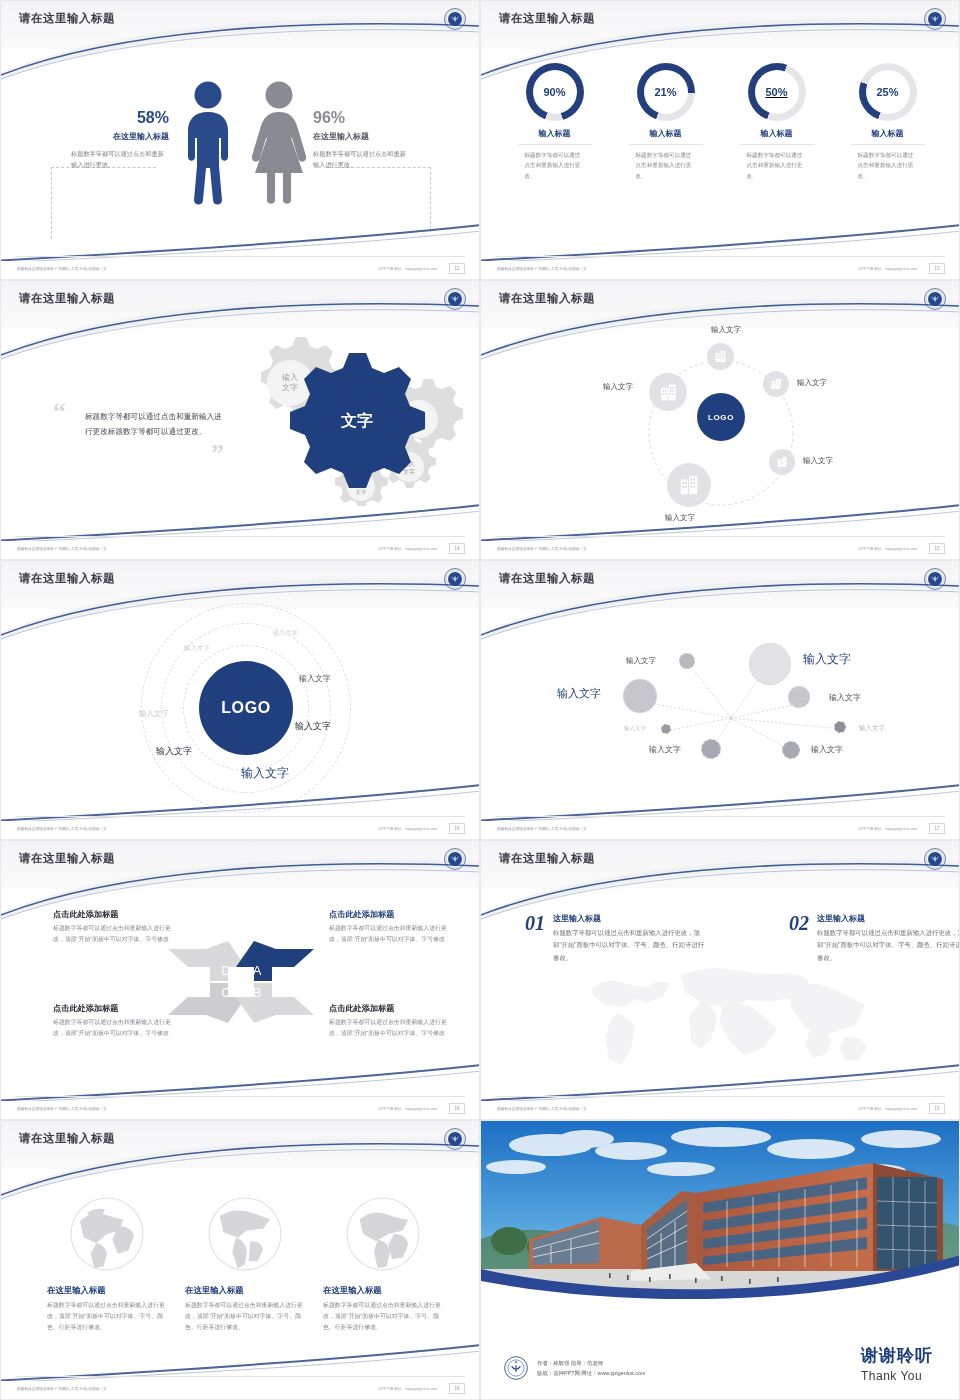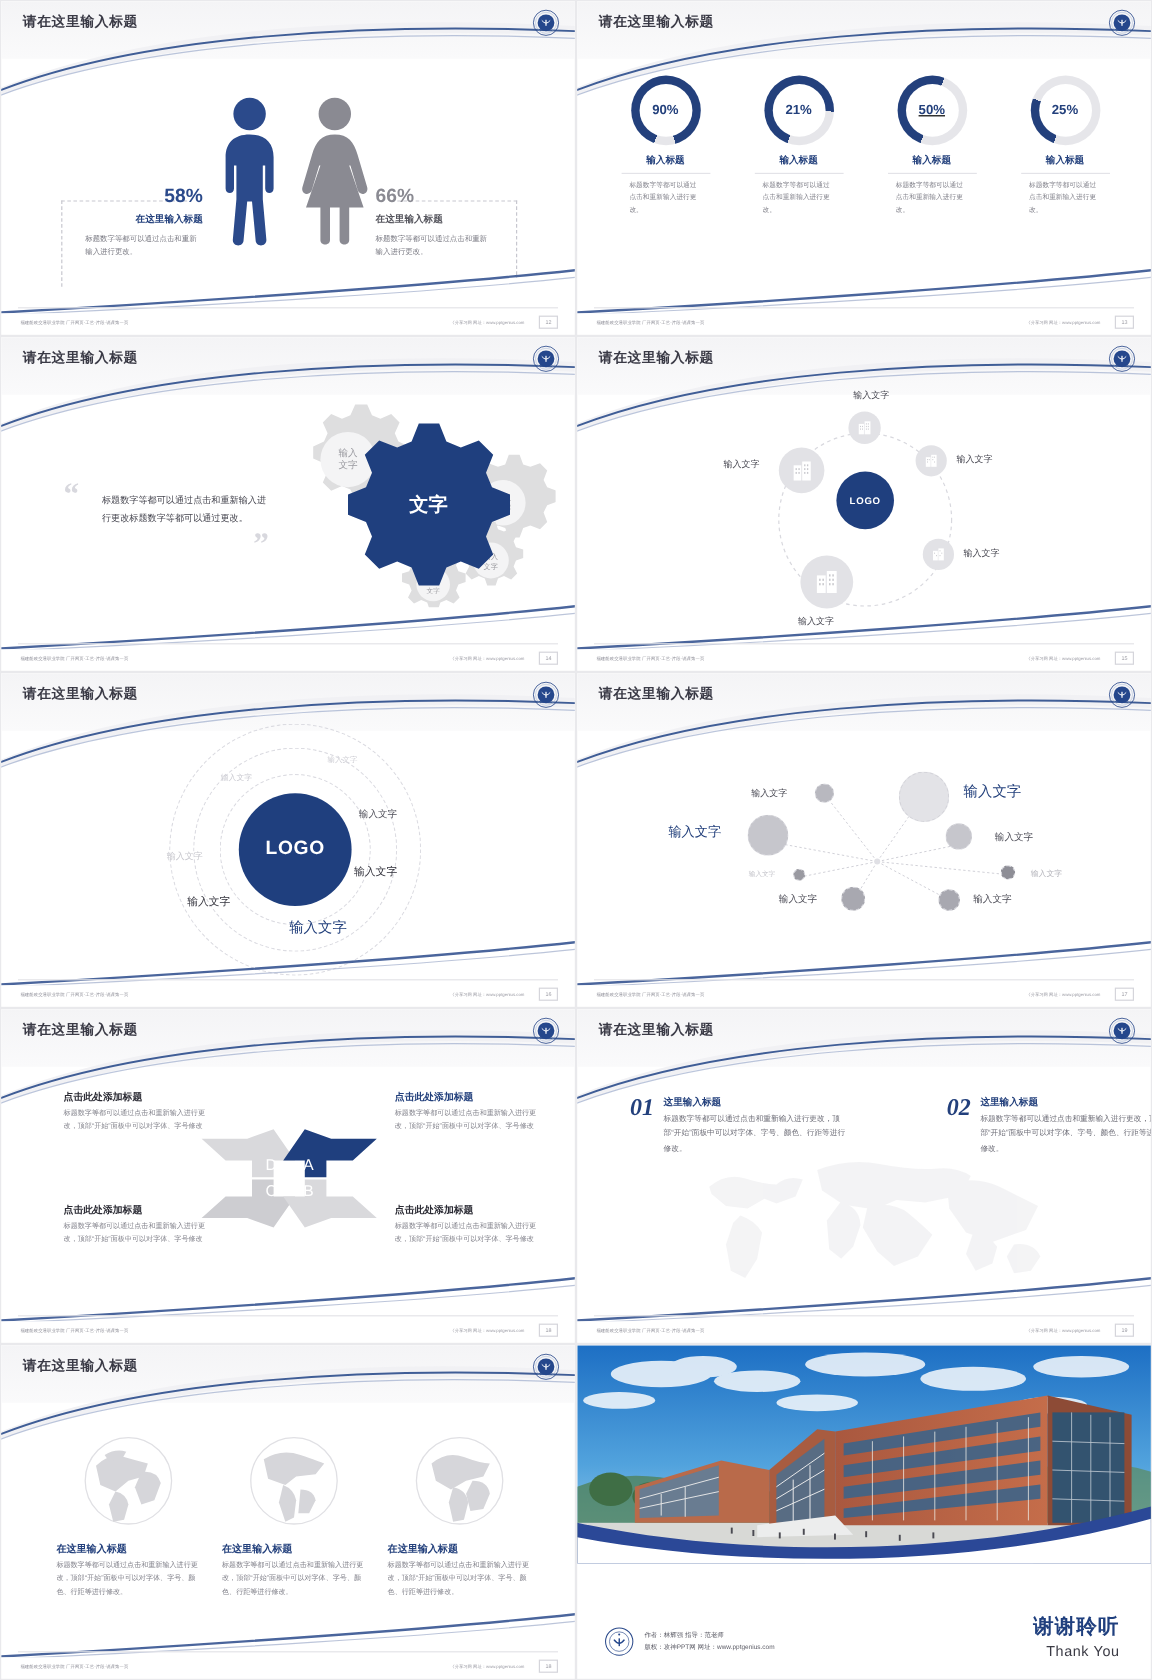--- a/index.html
+++ b/index.html
@@ -20,21 +20,21 @@
   .seal { position:absolute; right:12px; top:6px; width:24px; height:24px; }
   .footer-line { position:absolute; left:14px; right:14px; bottom:22px; height:1px; background:#e4e4e8; }
   .foot-left { position:absolute; left:16px; bottom:8px; font-size:3.6px; color:#8b8b95; letter-spacing:.1px; white-space:nowrap; }
   .foot-right { position:absolute; right:42px; bottom:8px; font-size:3.6px; color:#9a9aa3; white-space:nowrap; }
   .pagenum { position:absolute; right:14px; bottom:5px; width:16px; height:11px; border:1px solid #d5d5db; font-size:4.5px; color:#9a9aa3; display:flex; align-items:center; justify-content:center; }
 
   .btm-curve { position:absolute; left:0; bottom:18px; width:480px; height:40px; overflow:hidden; }
 
   
   .s1-wrap { position:absolute; left:0; top:58px; width:480px; height:180px; }
-  .pct { font-size:16px; font-weight:bold;margin-top:46px; }
+  .pct { font-size:16px; font-weight:bold; }
   .pct-blue { color:#2b4a8b; }
   .pct-gray { color:#8a8a92; }
   .sub-blue { font-size:8px; font-weight:bold; color:#23407c; }
   .sub-gray { font-size:8px; font-weight:bold; color:#55555d; }
   .body-s { font-size:6.2px; color:#7b7b84; line-height:1.75; }
   .dashbox-l { position:absolute; left:50px; top:108px; width:105px; height:72px; border-left:1px dashed #c7c7cf; border-top:1px dashed #c7c7cf; border-bottom:0; }
   .dashbox-r { position:absolute; right:50px; top:108px; width:105px; height:72px; border-right:1px dashed #c7c7cf; border-top:1px dashed #c7c7cf; }
 
   
   .donuts { position:absolute; left:0; top:62px; width:480px; display:flex; justify-content:space-around; padding:0 18px; }
@@ -118,21 +118,21 @@
         <circle cx="29" cy="16" r="13.5" fill="#2b4a8b"></circle>
         <path d="M29 33 c-13 0 -20 7 -20 19 l0 26 c0 5 7 5 7 0 l0 -19 2 0 0 28 -3 34 c0 6 9 6 9 0 l3 -32 4 0 3 32 c0 6 9 6 9 0 l-3 -34 0 -28 2 0 0 19 c0 5 7 5 7 0 l0 -26 c0 -12 -7 -19 -20 -19 z" fill="#2b4a8b"></path>
       </svg>
 
       <svg style="position:absolute;left:248px;top:20px;" width="60" height="128" viewBox="0 0 60 128">
         <circle cx="30" cy="16" r="13.5" fill="#8a8a92"></circle>
         <path d="M30 33 c-11 0 -16 6 -19 17 l-8 27 c-1.5 6 6.5 8 8 2 l6 -20 1 0 -12 35 12 0 0 27 c0 5 8 5 8 0 l0 -27 8 0 0 27 c0 5 8 5 8 0 l0 -27 12 0 -12 -35 1 0 6 20 c1.5 6 9.5 4 8 -2 l-8 -27 c-3 -11 -8 -17 -19 -17 z" fill="#8a8a92"></path>
       </svg>
 
       <div style="position:absolute;right:58px;top:50px;width:110px;text-align:left;">
-        <div class="pct pct-gray">66%</div>
+        <div class="pct pct-gray">96%</div>
         <div class="sub-gray" style="margin-top:4px;">在这里输入标题</div>
         <div class="body-s" style="margin-top:7px;padding-right:12px;">标题数字等都可以通过点击和重新输入进行更改。</div>
       </div>
     </div>
 
     <svg class="btm-curve" viewBox="0 0 480 40">
       <path d="M480,6 C380,16 180,30 0,40 L0,40 L480,40 Z" fill="#fff"></path>
       <path d="M480,4 C370,16 170,30 -10,40" stroke="#4a659c" stroke-width="2" fill="none"></path>
       <path d="M480,10 C370,22 170,34 -10,42" stroke="#9fadcb" stroke-width="1" fill="none" opacity=".7"></path>
     </svg>
@@ -787,19 +787,19 @@
         <path d="M16 21 q8 11 16 0" stroke="#25478c" stroke-width="2.4" fill="none"></path>
         <rect x="23" y="19" width="2.2" height="12" fill="#25478c"></rect>
         <circle cx="24" cy="13" r="1.6" fill="#25478c"></circle>
       </svg>
       <div>
         <div class="credit">作者：林辉强    指导：范老师</div>
         <div class="credit">版权：攻神PPT网    网址：www.pptgenius.com</div>
       </div>
     </div>
 
-    <div style="position:absolute;right:26px;bottom:16px;text-align:right;">
+    <div style="position:absolute;right:26px;bottom:16px;">
       <div class="ty-cn">谢谢聆听</div>
       <div class="ty-en">Thank You</div>
     </div>
   </div>
 
 </div>
 
 </body></html>

